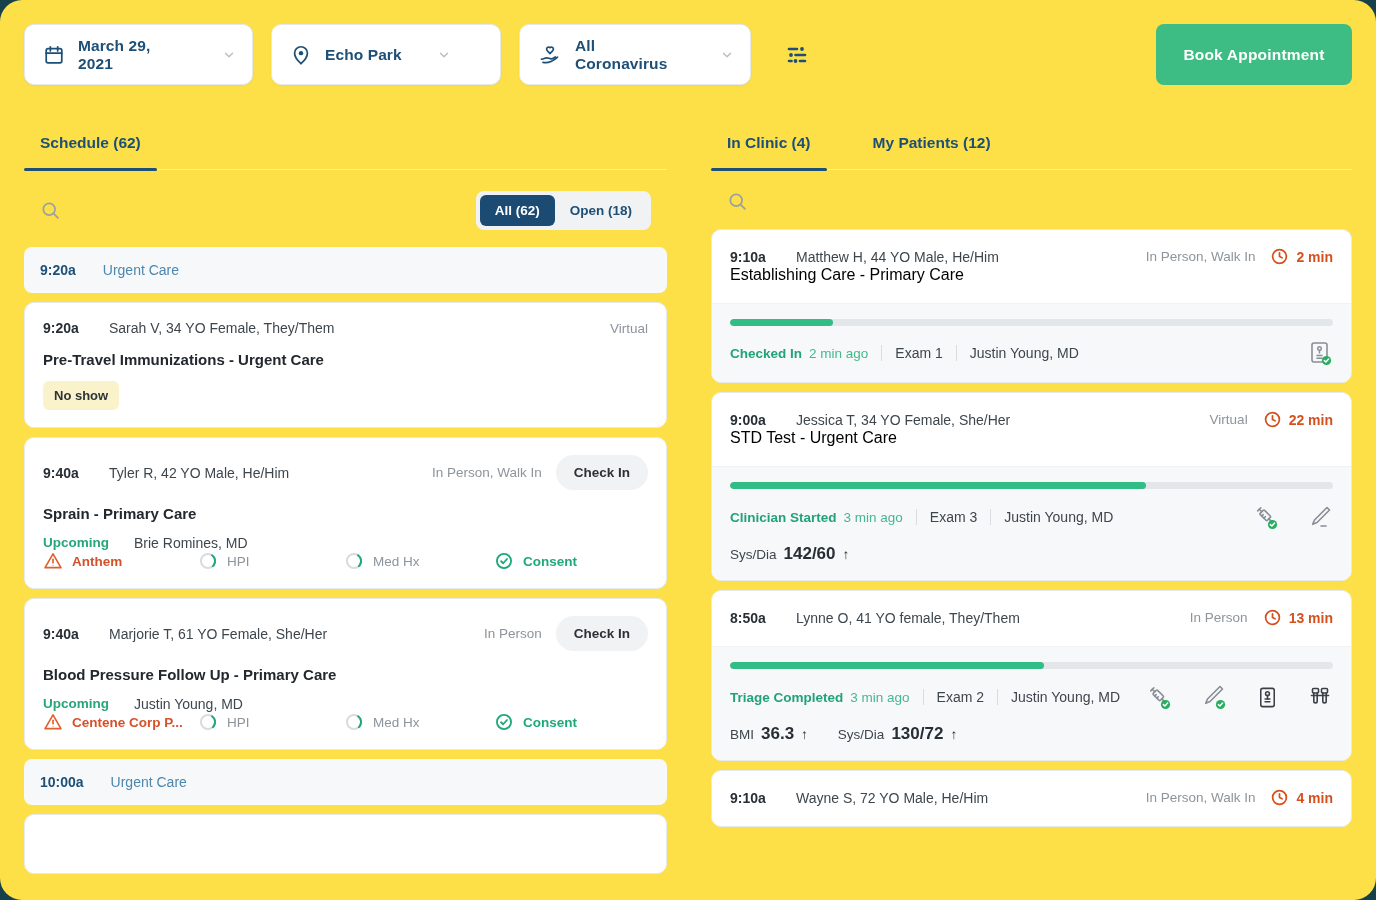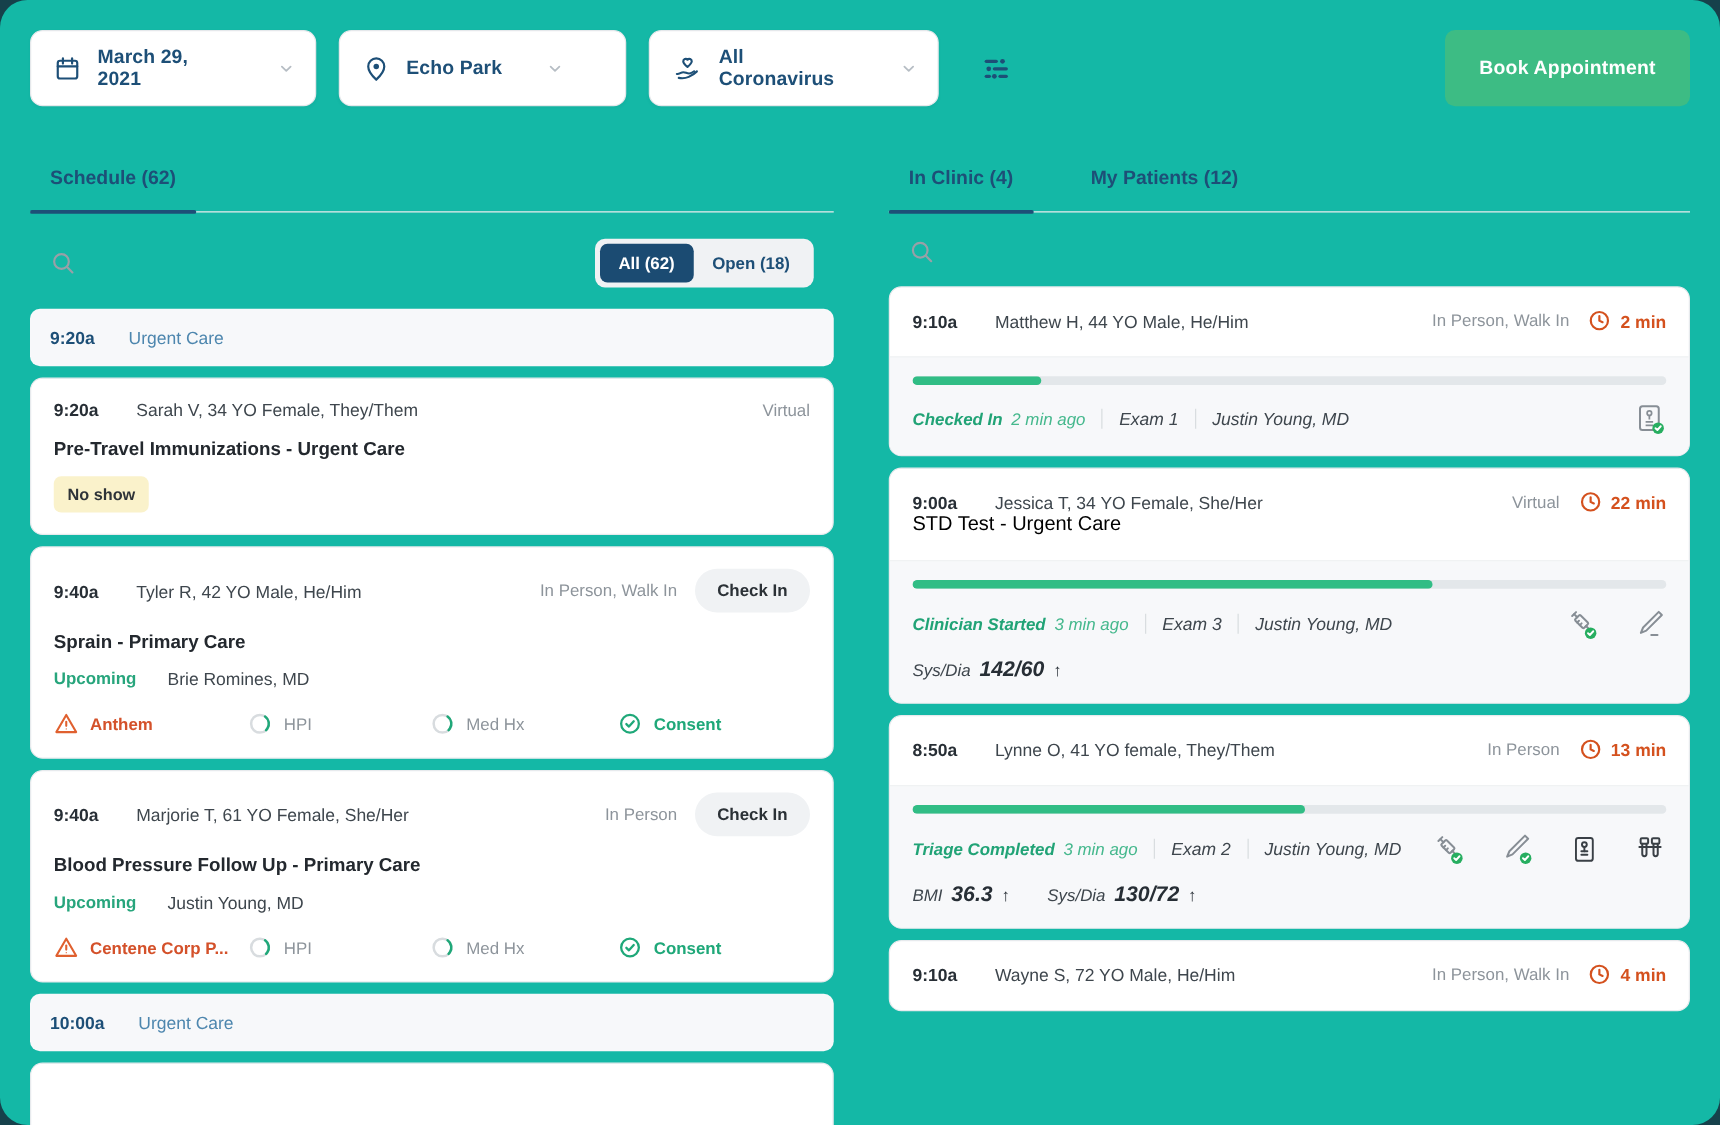--- a/index.html
+++ b/index.html
@@ -5,21 +5,21 @@
   :root{
     --navy:#1D4F77; --navy-deep:#1B4B72; --ink:#272E35; --body:#3E464D;
     --meta:#8D949B; --line:#E9ECEE; --card-border:#E7EAED; --soft:#F7F8FA;
     --chip:#F0F2F4; --green:#27A57C; --green-lt:#45B88D; --progress:#31BD85;
     --consent:#1FA879; --orange:#D4511E; --alert:#D4512A; --link:#4D86AE;
     --badge:#FAF2CB; --backdrop:#16414B; --icon-gray:#878E95;
   }
   *{margin:0;padding:0;box-sizing:border-box;}
   html,body{width:1376px;height:900px;overflow:hidden;}
   body{background:var(--backdrop);font-family:"Liberation Sans",sans-serif;-webkit-font-smoothing:antialiased;}
-  .page{width:1376px;height:900px;background:#14b8a6;border-radius:22px;overflow:hidden;padding:24px 24px 0 24px;}
+  .page{width:1376px;height:900px;background:#fde047;border-radius:22px;overflow:hidden;padding:24px 24px 0 24px;}
 
   
   .topbar{display:flex;align-items:center;gap:18px;}
   .select-box{display:flex;align-items:center;gap:13px;height:61px;padding:0 16px 0 18px;
     border:1px solid #E5E8EB;border-radius:10px;background:#fff;cursor:pointer;
     box-shadow:0 1px 3px rgba(16,24,32,.04);}
   .select-box .lbl{font-size:15.5px;font-weight:700;color:var(--navy);letter-spacing:.1px;}
   .select-box .chev{margin-left:22px;display:flex;}
   .sb-date{width:229px;}.sb-loc{width:230px;}.sb-spec{width:232px;}
   .filterbtn{background:none;border:none;cursor:pointer;margin-left:16px;display:flex;align-items:center;}
@@ -54,34 +54,34 @@
   .head .pt{font-size:14px;color:var(--body);}
   .head .meta{margin-left:auto;font-size:13.5px;color:var(--meta);}
   .checkin{margin-left:14px;background:var(--chip);border:none;border-radius:18px;padding:10px 18px;
     font-family:inherit;font-size:13.5px;font-weight:700;color:#2B3136;cursor:pointer;}
   .appt .title{margin-top:15px;font-size:15px;font-weight:700;color:#23282E;}
   .badge{display:inline-block;margin-top:13px;background:var(--badge);border-radius:6px;
     padding:7px 11px;font-size:13px;font-weight:700;color:#2E3338;}
   .statusline{margin-top:13px;display:flex;align-items:flex-start;gap:25px;}
   .statusline .st{font-size:13.5px;font-weight:700;color:var(--green);}
   .statusline .prov{font-size:14px;color:var(--body);}
-  .checklist{margin-top:18px;display:flex;align-items:center;}
+  .checklist{display:flex;align-items:center;}
   .chk{display:flex;align-items:center;gap:9px;}
   .chk-ins{width:155px;flex:none;}
   .chk-hpi{width:146px;flex:none;}
   .chk-med{width:150px;flex:none;}
   .chk .lab{font-size:13.5px;color:var(--meta);}
   .chk .lab.alert{color:var(--alert);font-weight:700;}
   .chk .lab.ok{color:var(--consent);font-weight:700;}
 
   
   .clinic-card{overflow:hidden;cursor:pointer;}
   .clinic-top{padding:17px 18px 19px 18px;}
   .wait{margin-left:15px;display:flex;align-items:center;gap:7px;font-size:14px;font-weight:700;color:var(--orange);}
-  .clinic-bottom{background:var(--soft);padding:15px 18px 16px 18px;border-top:1px solid #F0F2F3;font-style:italic;}
+  .clinic-bottom{background:var(--soft);padding:15px 18px 16px 18px;border-top:1px solid #F0F2F3;}
   .progress{height:7px;border-radius:4px;background:#E3E7EA;overflow:hidden;}
   .progress .fill{height:100%;border-radius:4px;background:var(--progress);}
   .stage{margin-top:14px;display:flex;align-items:center;}
   .stage .sname{font-size:13.5px;font-weight:700;color:#21A376;}
   .stage .ago{margin-left:7px;font-size:13.5px;color:var(--green-lt);}
   .vbar{width:1px;height:16px;background:#D9DDE0;margin:0 13px;}
   .stage .room,.stage .prov{font-size:14px;color:var(--body);}
   .stage .icons{margin-left:auto;display:flex;align-items:center;gap:27px;}
   .iconbtn{background:none;border:none;padding:0;cursor:pointer;display:flex;position:relative;}
   .vitals{margin-top:13px;display:flex;align-items:center;gap:30px;text-align:right;}
@@ -345,20 +345,21 @@
               <span class="wait">
                 <span>
                   <svg width="19" height="19" viewBox="0 0 24 24" fill="none" stroke="#D4511E" stroke-width="2.2" stroke-linecap="round">
                       <circle cx="12" cy="12" r="8.7"></circle>
                       <polyline points="12 7.4 12 12 15.2 13.6"></polyline>
                     </svg>
                 </span>
                 <span>2 min</span>
               </span>
             </div>
+            <div class="title">Establishing Care - Primary Care</div>
           </div>
           <div class="clinic-bottom">
             <div class="progress">
                 <div class="fill" style="width: 17%;"></div>
               </div>
             <div class="stage">
               <span class="sname">Checked In</span>
               <span class="ago">2 min ago</span>
               <span class="vbar"></span>
               <span class="room">Exam 1</span>

